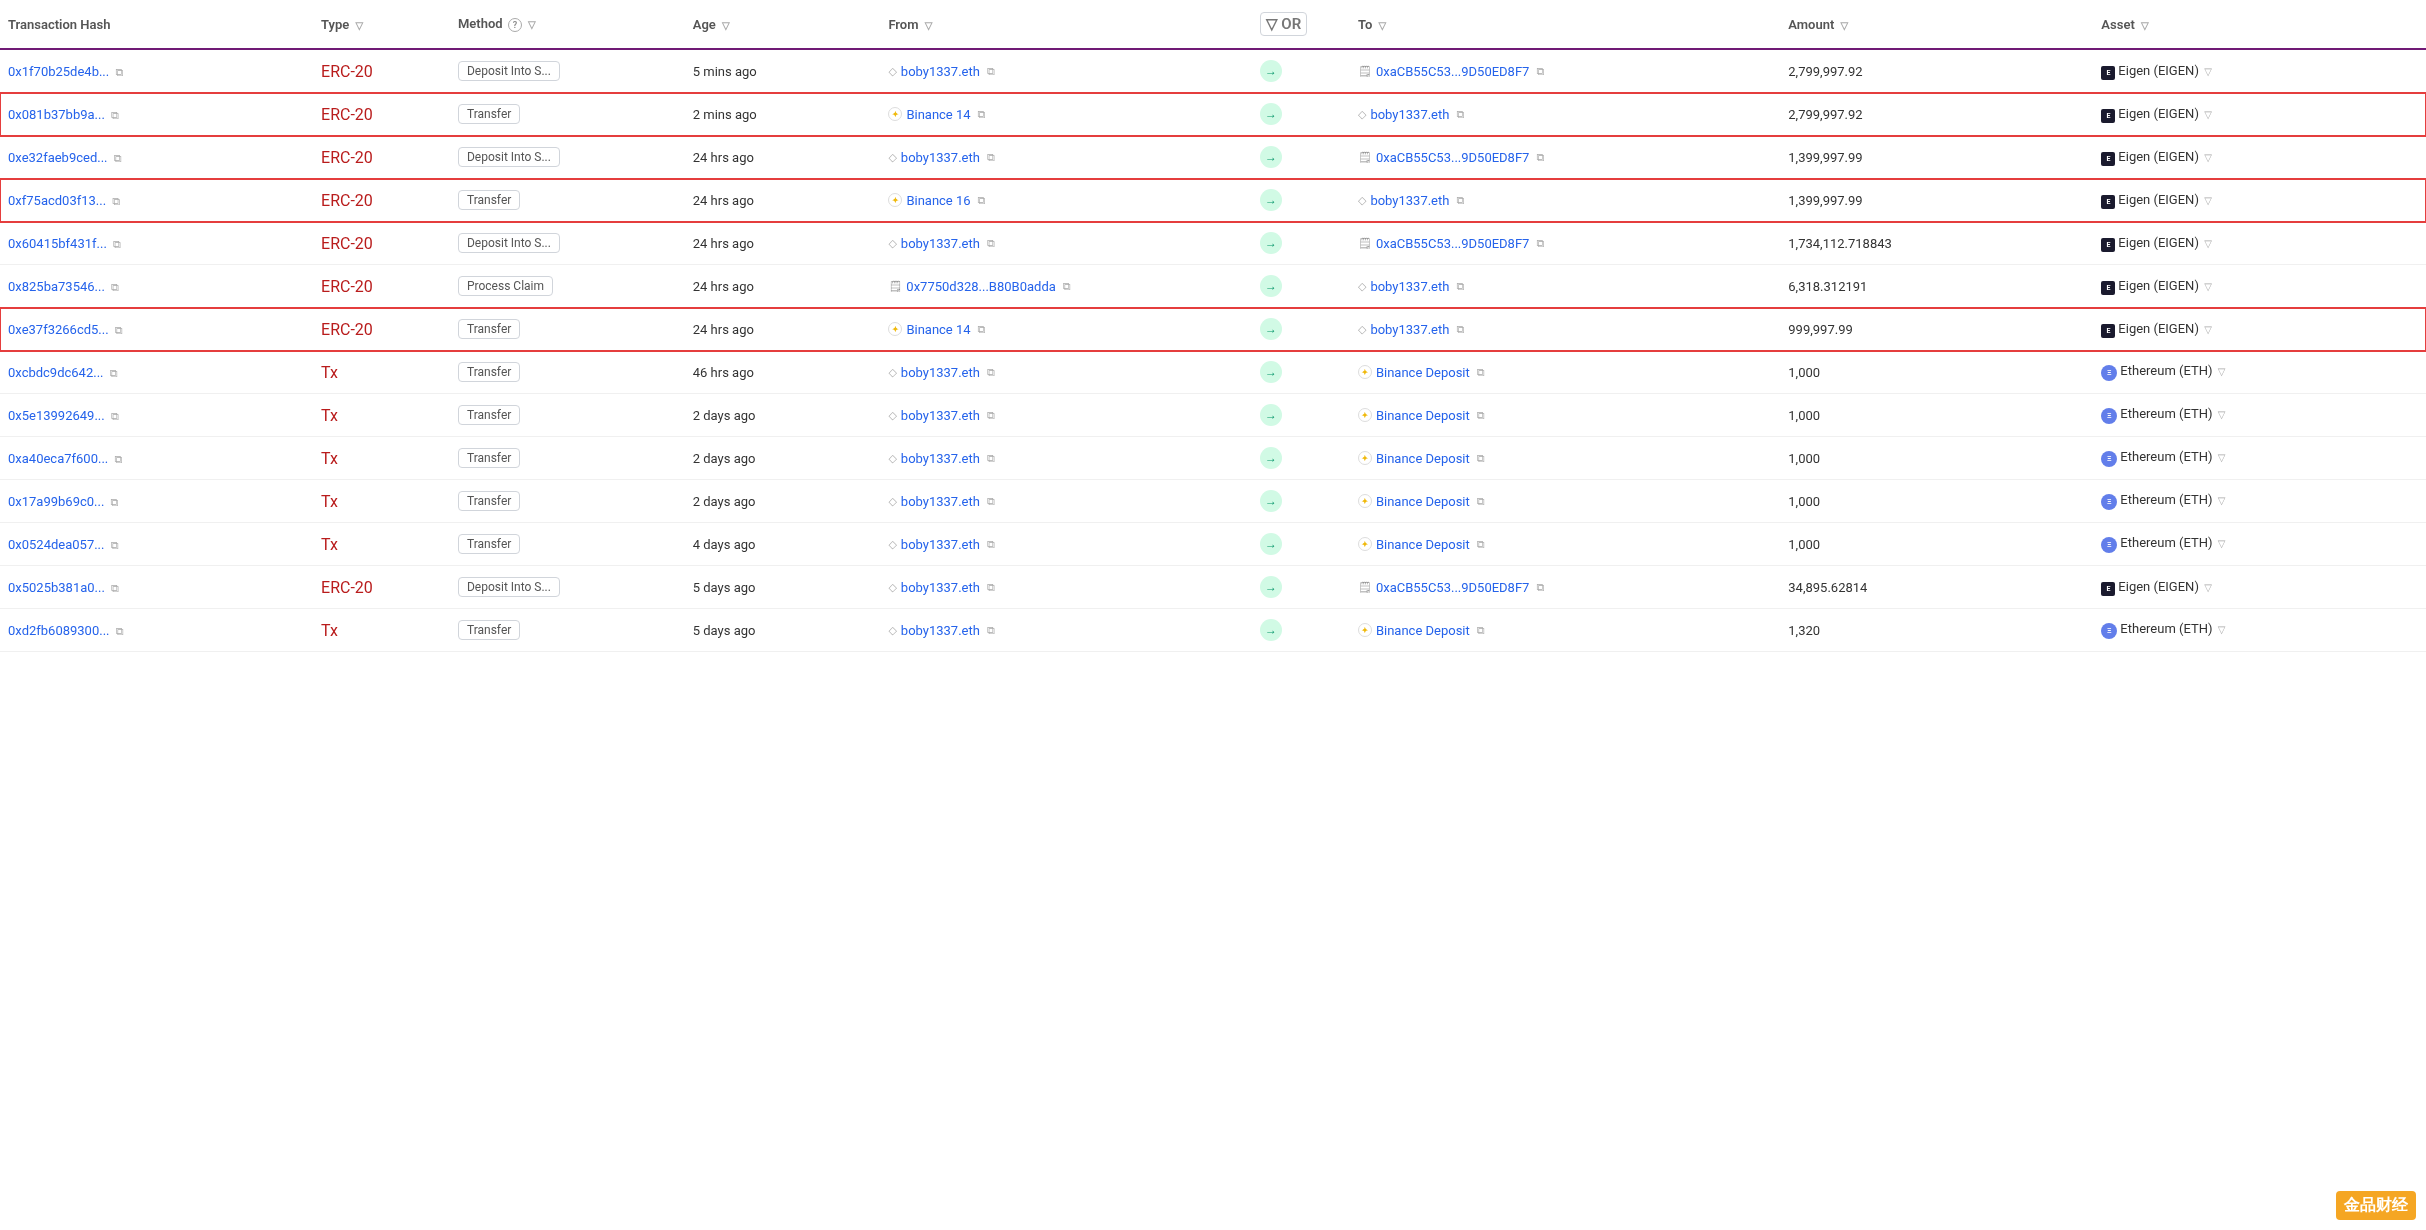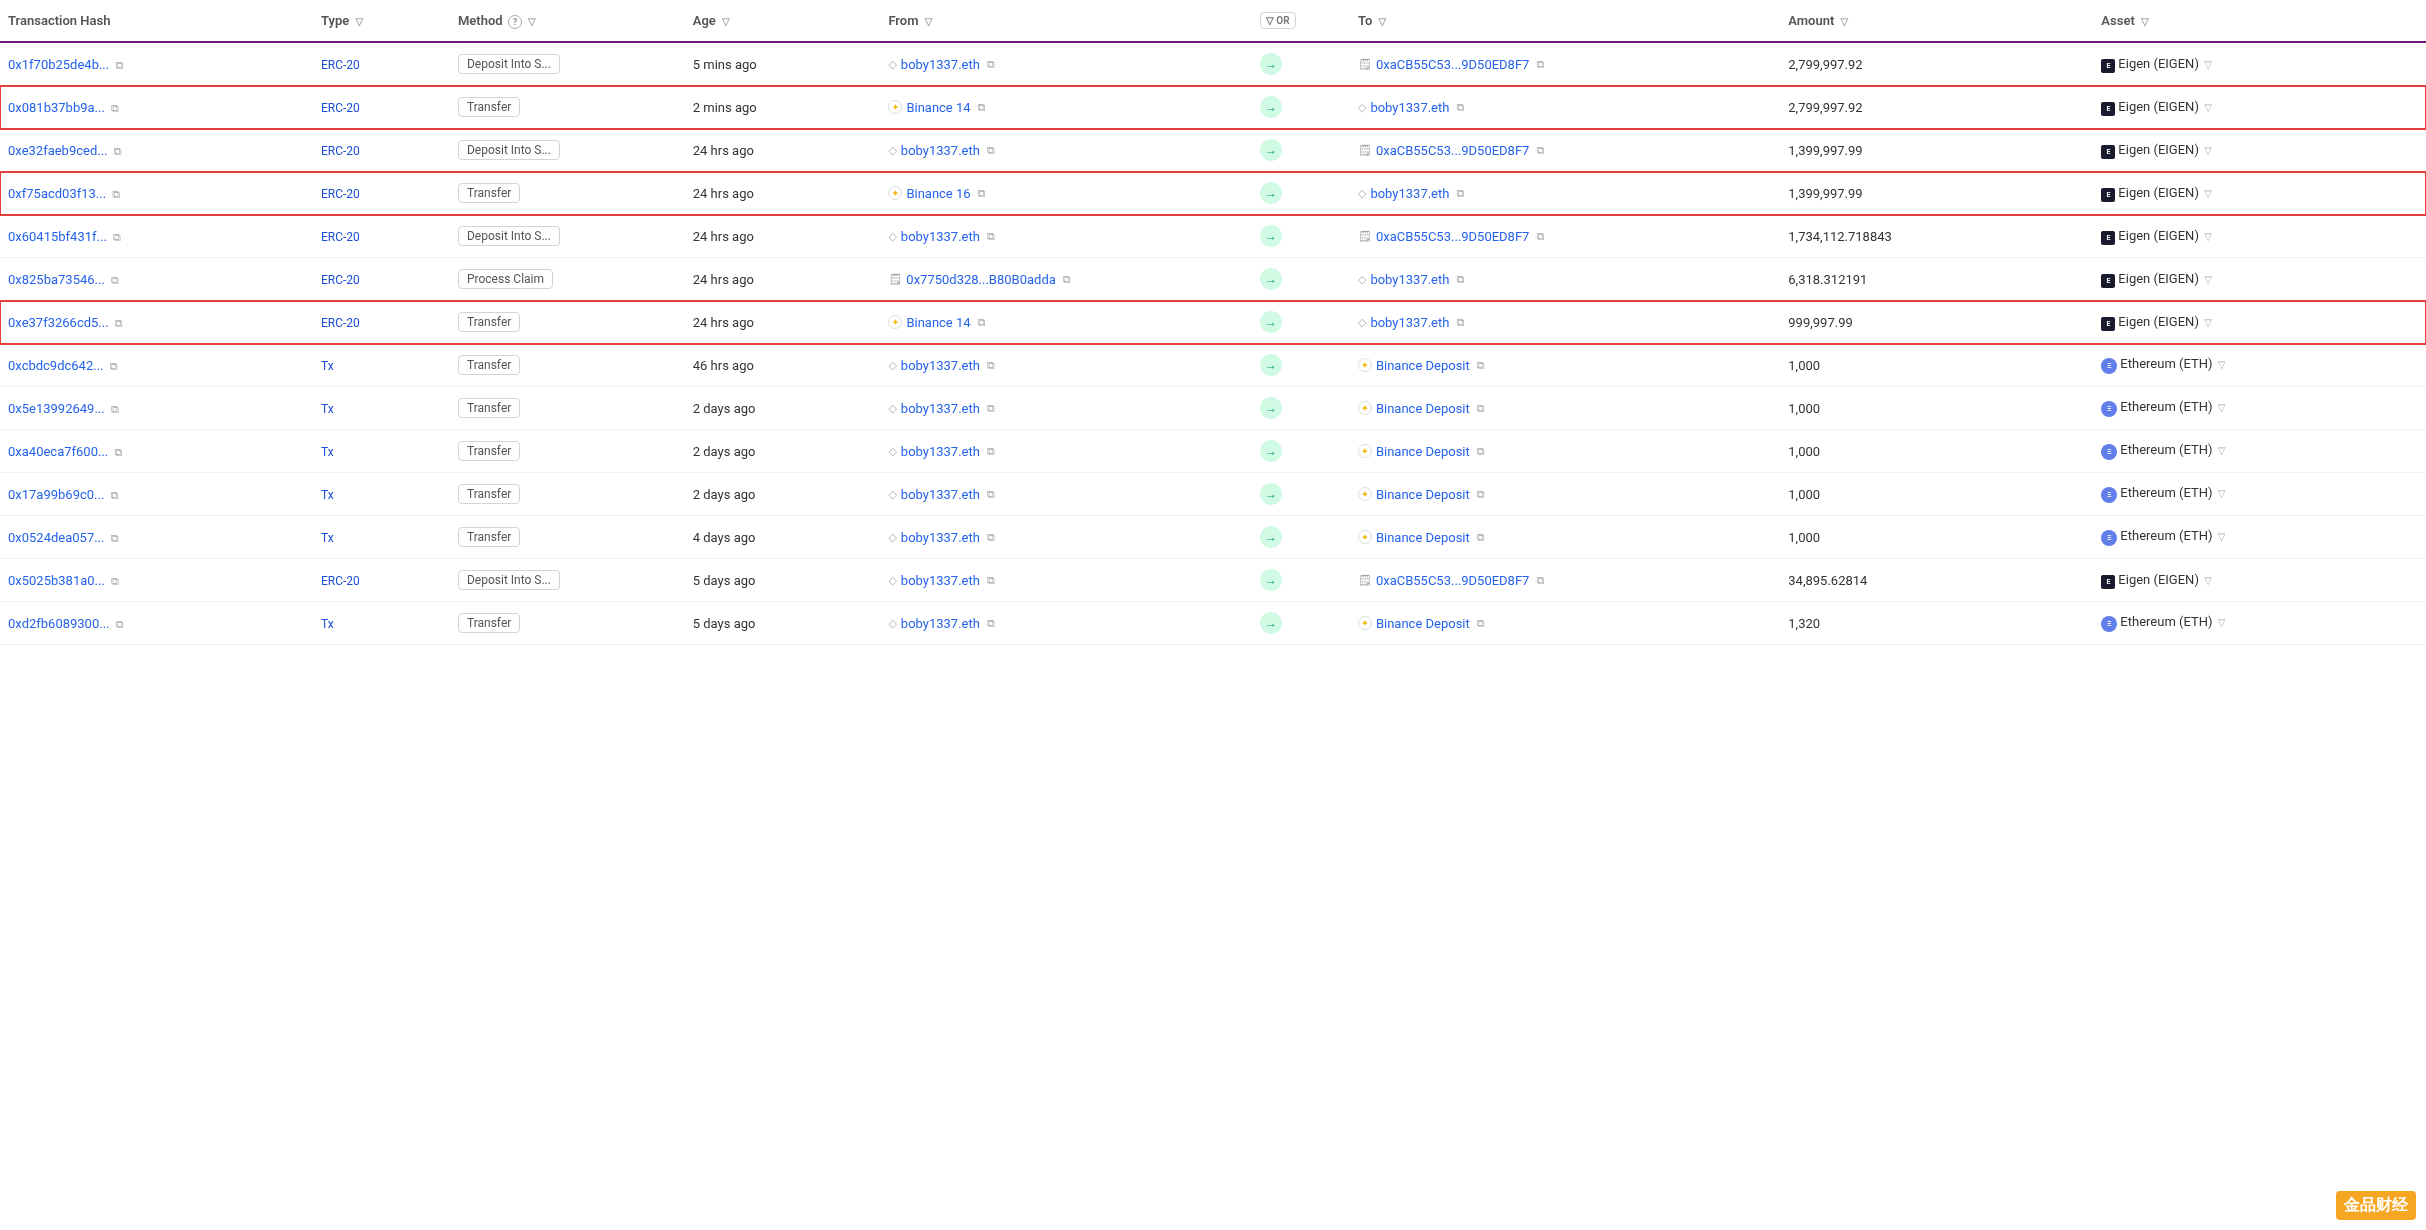--- a/index.html
+++ b/index.html
@@ -66,43 +66,43 @@
       padding: 2px 8px;
       border: 1px solid #d1d5db;
       border-radius: 4px;
       font-size: 12px;
       color: #555;
       background: #fff;
       white-space: nowrap;
     }
 
     .type-badge {
-      font-size: 12px;
-      color: #1d4ed8;
+      font-size: 16px;
+      color: #b91c1c;
       text-align: right;
     }
 
     .arrow-circle {
       display: inline-flex;
       align-items: center;
       justify-content: center;
       width: 22px;
       height: 22px;
       border-radius: 50%;
       background: #d1fae5;
       color: #059669;
       font-size: 12px;
     }
 
     .or-badge {
       display: inline-block;
       padding: 2px 5px;
       border: 1px solid #d1d5db;
       border-radius: 4px;
-      font-size: 10px;
+      font-size: 15px;
       color: #777;
     }
 
     .addr-link {
       color: #2563eb;
       text-decoration: none;
     }
 
     .from-cell, .to-cell {
       display: flex;

